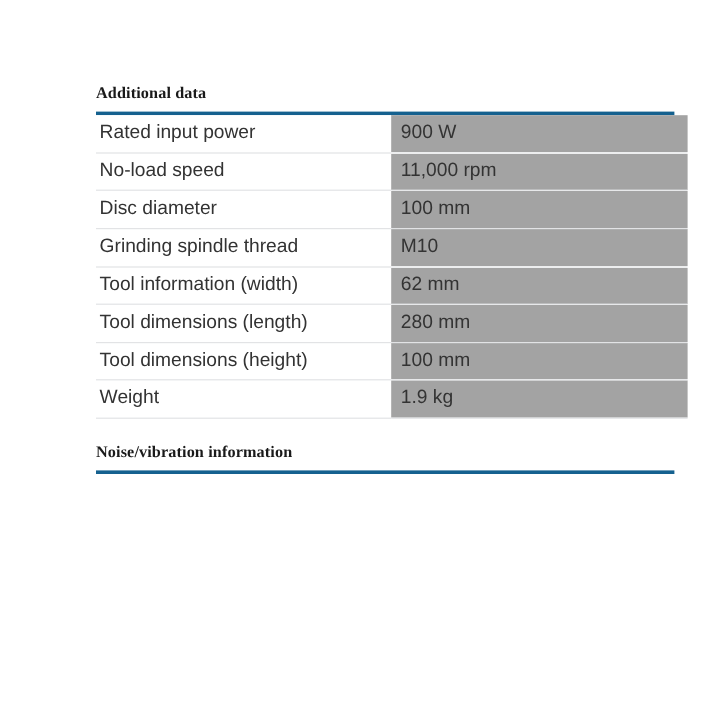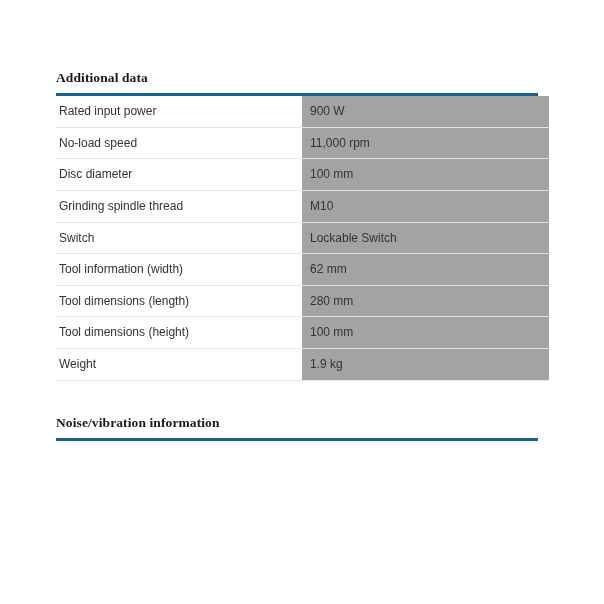--- a/index.html
+++ b/index.html
@@ -14,21 +14,21 @@
     overflow: hidden;
   }
   .page {
     position: relative;
     width: 604px;
     height: 604px;
     background: #ffffff;
   }
   .content {
     position: absolute;
-    left: 56px;
+    left: 80px;
     top: 70px;
     width: 482px;
   }
   .section {
     width: 482px;
   }
   .section-heading {
     font-family: "Liberation Serif", serif;
     font-weight: bold;
     font-size: 13.5px;
@@ -46,21 +46,21 @@
   .spec-table {
     width: 482px;
     border-collapse: collapse;
     table-layout: fixed;
   }
   .spec-table tr {
     height: 30.6px;
   }
   .spec-table td {
     font-family: "Liberation Sans", sans-serif;
-    font-size: 12px;
+    font-size: 16px;
     color: #333333;
     border-bottom: 1px solid #e2e3e5;
     vertical-align: middle;
     padding: 0;
     height: 30.6px;
     line-height: 30.6px;
     white-space: nowrap;
     overflow: hidden;
   }
   .spec-table td.label-cell {
@@ -70,21 +70,21 @@
   }
   .spec-table td.value-cell {
     width: 239px;
     background: #a3a3a3;
     padding-left: 8px;
   }
   .section-gap {
     height: 18px;
   }
   .second-section-top {
-    margin-top: 16px;
+    margin-top: 2px;
   }
 </style>
 </head>
 <body>
 
 <div class="page">
   <div class="content">
 
     <div class="section">
       <div class="section-heading">Additional data</div>
@@ -99,24 +99,20 @@
             <td class="label-cell">No-load speed</td>
             <td class="value-cell">11,000 rpm</td>
           </tr>
           <tr>
             <td class="label-cell">Disc diameter</td>
             <td class="value-cell">100 mm</td>
           </tr>
           <tr>
             <td class="label-cell">Grinding spindle thread</td>
             <td class="value-cell">M10</td>
-          </tr>
-          <tr>
-            <td class="label-cell">Switch</td>
-            <td class="value-cell">Lockable Switch</td>
           </tr>
           <tr>
             <td class="label-cell">Tool information (width)</td>
             <td class="value-cell">62 mm</td>
           </tr>
           <tr>
             <td class="label-cell">Tool dimensions (length)</td>
             <td class="value-cell">280 mm</td>
           </tr>
           <tr>

